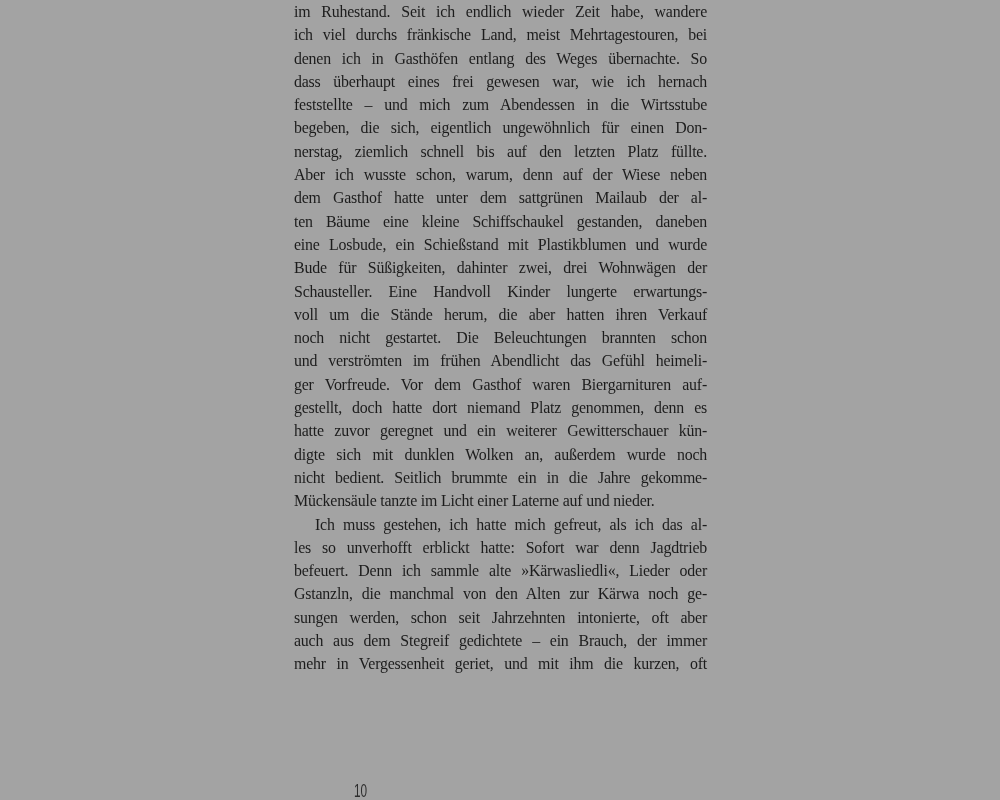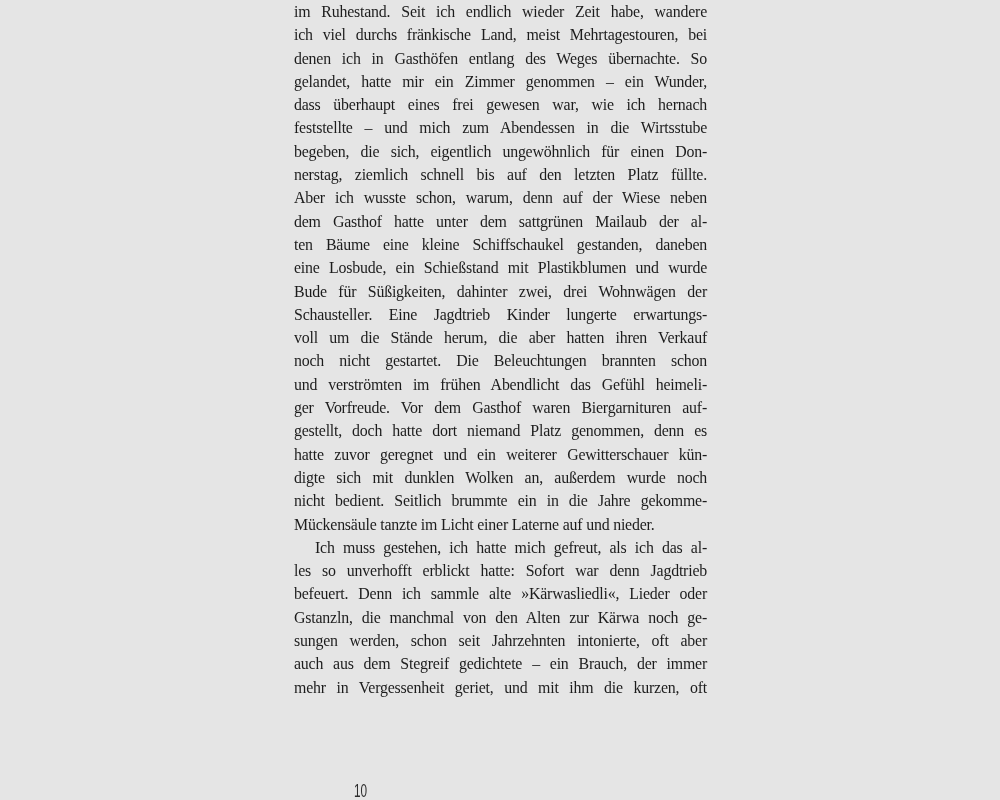--- a/index.html
+++ b/index.html
@@ -4,21 +4,21 @@
 <style>
   html, body {
     margin: 0;
     padding: 0;
     background: #ffffff;
   }
   .screen {
     position: relative;
     width: 1000px;
     height: 800px;
-    background: #e5e5e5;
+    background: #a3a3a3;
     overflow: hidden;
     font-family: "Liberation Serif", "DejaVu Serif", serif;
   }
   .text-column {
     position: absolute;
     left: 294px;
     top: 0;
     width: 413px;
     color: #1c1c1c;
   }
@@ -49,31 +49,30 @@
   }
 </style>
 </head>
 <body>
 
 <div class="screen">
   <div class="text-column">
     <div class="line">im Ruhestand. Seit ich endlich wieder Zeit habe, wandere</div>
     <div class="line">ich viel durchs fränkische Land, meist Mehrtagestouren, bei</div>
     <div class="line">denen ich in Gasthöfen entlang des Weges übernachte. So</div>
-    <div class="line">gelandet, hatte mir ein Zimmer genommen – ein Wunder,</div>
     <div class="line">dass überhaupt eines frei gewesen war, wie ich hernach</div>
     <div class="line">feststellte – und mich zum Abendessen in die Wirtsstube</div>
     <div class="line">begeben, die sich, eigentlich ungewöhnlich für einen Don-</div>
     <div class="line">nerstag, ziemlich schnell bis auf den letzten Platz füllte.</div>
     <div class="line">Aber ich wusste schon, warum, denn auf der Wiese neben</div>
     <div class="line">dem Gasthof hatte unter dem sattgrünen Mailaub der al-</div>
     <div class="line">ten Bäume eine kleine Schiffschaukel gestanden, daneben</div>
     <div class="line">eine Losbude, ein Schießstand mit Plastikblumen und wurde</div>
     <div class="line">Bude für Süßigkeiten, dahinter zwei, drei Wohnwägen der</div>
-    <div class="line">Schausteller. Eine Jagdtrieb Kinder lungerte erwartungs-</div>
+    <div class="line">Schausteller. Eine Handvoll Kinder lungerte erwartungs-</div>
     <div class="line">voll um die Stände herum, die aber hatten ihren Verkauf</div>
     <div class="line">noch nicht gestartet. Die Beleuchtungen brannten schon</div>
     <div class="line">und verströmten im frühen Abendlicht das Gefühl heimeli-</div>
     <div class="line">ger Vorfreude. Vor dem Gasthof waren Biergarnituren auf-</div>
     <div class="line">gestellt, doch hatte dort niemand Platz genommen, denn es</div>
     <div class="line">hatte zuvor geregnet und ein weiterer Gewitterschauer kün-</div>
     <div class="line">digte sich mit dunklen Wolken an, außerdem wurde noch</div>
     <div class="line">nicht bedient. Seitlich brummte ein in die Jahre gekomme-</div>
     <div class="line para-end">Mückensäule tanzte im Licht einer Laterne auf und nieder.</div>
     <div class="line indent">Ich muss gestehen, ich hatte mich gefreut, als ich das al-</div>

